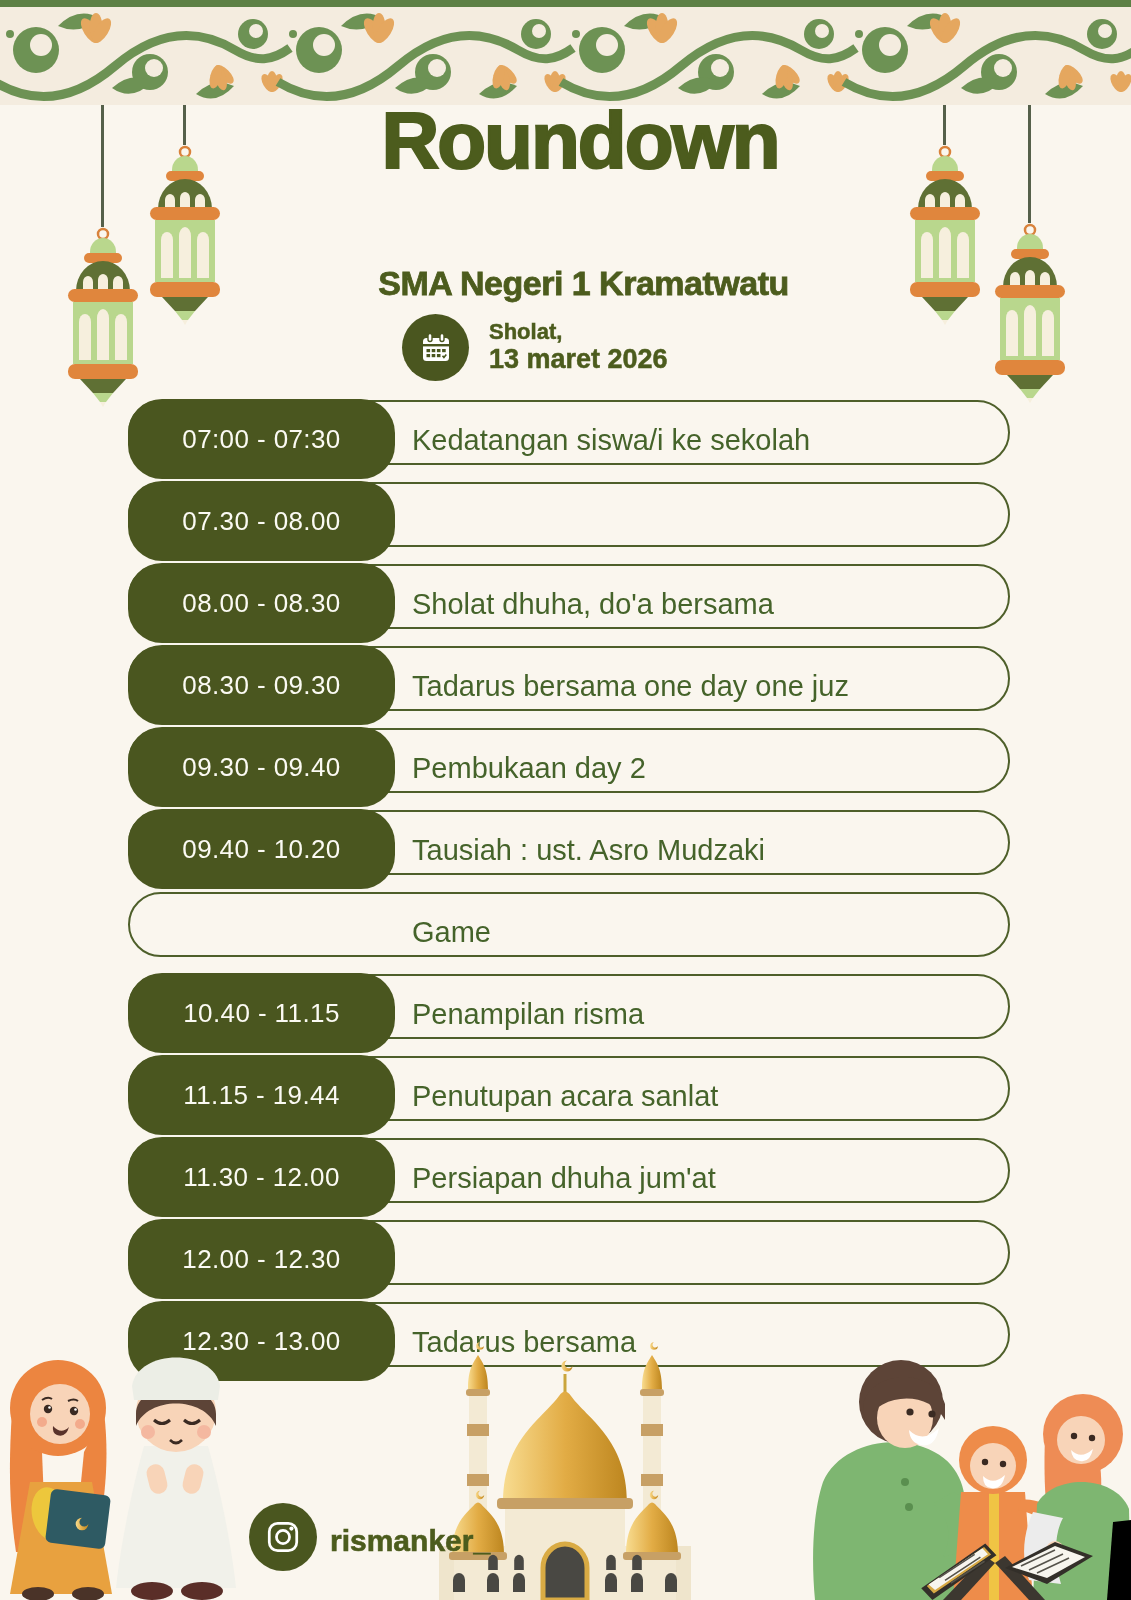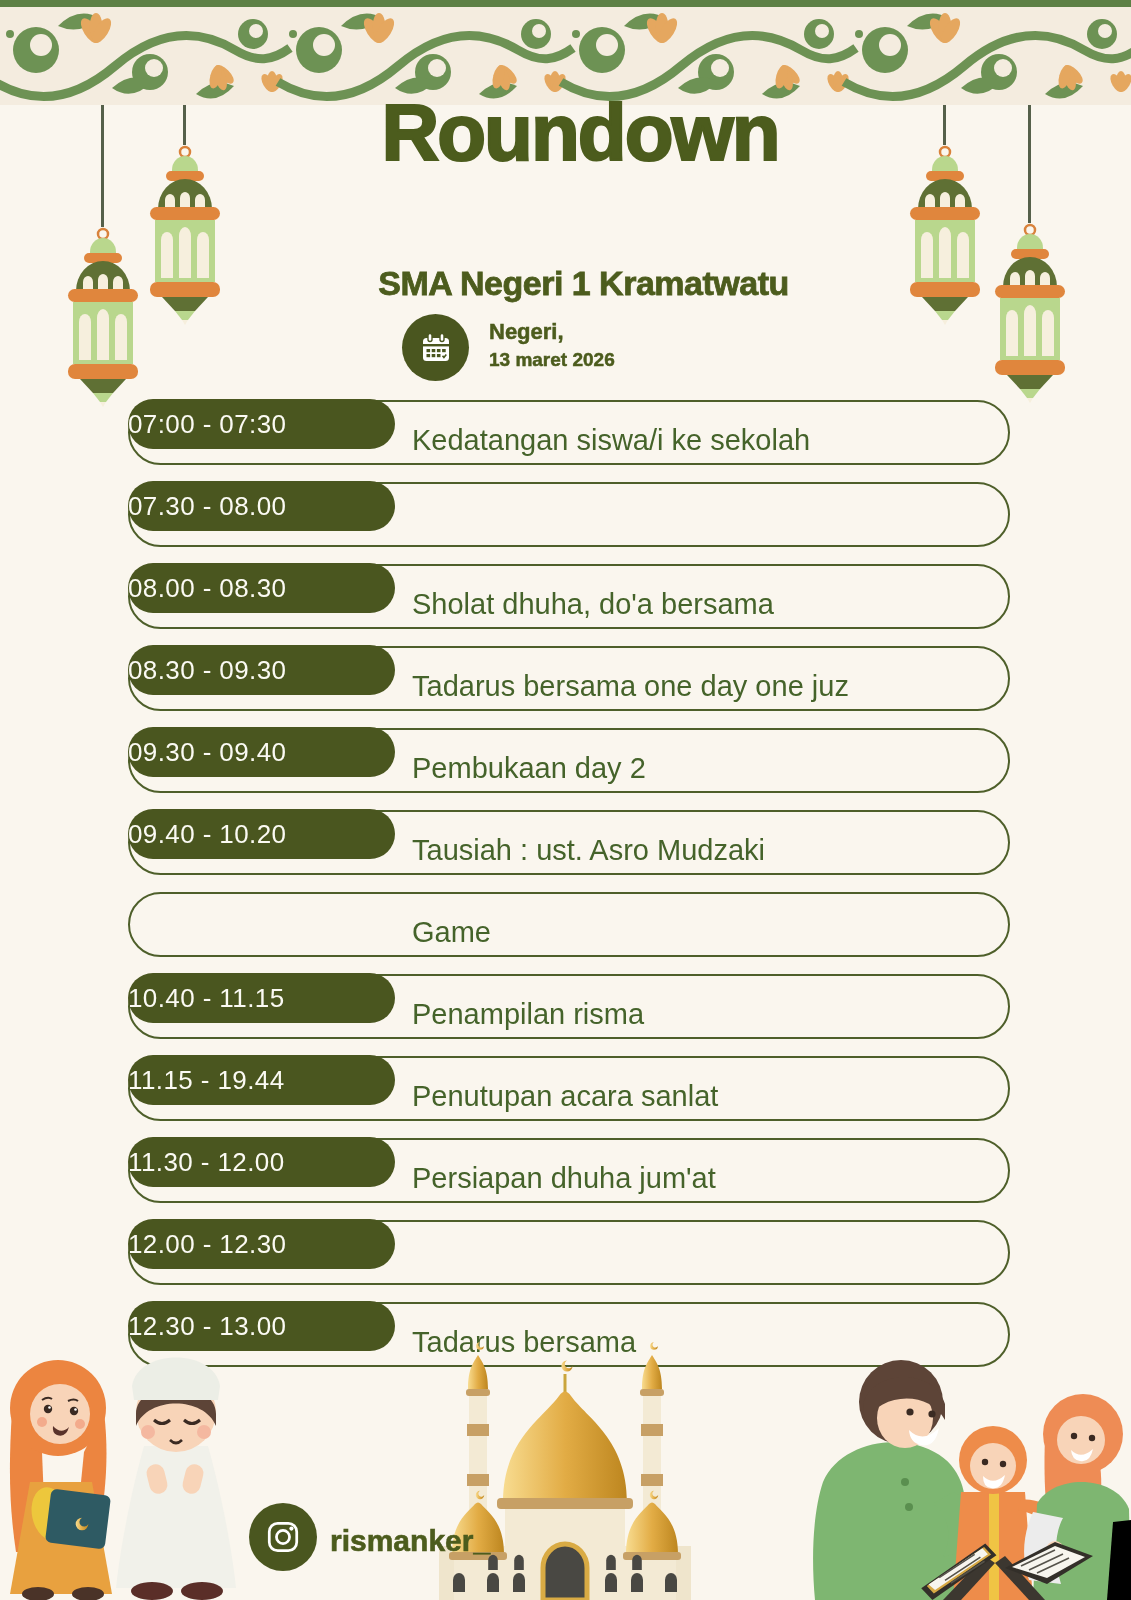--- a/index.html
+++ b/index.html
@@ -14,42 +14,42 @@
   }
   
   .band{position:absolute;left:0;top:0;width:1131px;height:105px;}
   .og{fill:var(--band-green)} .oo{fill:var(--band-orange)} .obg{fill:var(--band-bg)}
   .ost{stroke:var(--band-green)}
   
   .string{position:absolute;width:3px;background:#55604a;}
   .lantern{position:absolute;width:100px;height:190px;}
   
   .title{
-    position:absolute;left:0;right:0;top:92px;text-align:center;color:var(--title-green);
+    position:absolute;left:0;right:0;top:100px;text-align:center;color:var(--title-green);
     font-weight:bold;font-size:80px;line-height:82px;letter-spacing:-2px;padding-left:29px;
     -webkit-text-stroke:2.2px var(--title-green);
   }
   .subtitle{
     position:absolute;left:0;right:0;top:264px;text-align:center;color:var(--title-green);
     font-weight:bold;font-size:34px;letter-spacing:-.5px;padding-left:36px;-webkit-text-stroke:.8px var(--title-green);
   }
   .cal-badge{
     position:absolute;left:402px;top:314px;width:67px;height:67px;border-radius:50%;
     background:var(--dark-green);display:flex;align-items:center;justify-content:center;
   }
   .date-text{position:absolute;left:489px;top:319px;color:var(--title-green);font-weight:bold;
     -webkit-text-stroke:.5px var(--title-green);}
   .date-text .d1{font-size:22px;line-height:25px}
-  .date-text .d2{font-size:19px;line-height:31px}
+  .date-text .d2{font-size:27px;line-height:31px}
   
   .schedule{position:absolute;left:128px;top:400px;width:882px;}
   .row{position:relative;height:65px;margin-bottom:17px;}
   .outline{position:absolute;inset:0;border:2px solid var(--outline-green);border-radius:34px;}
-  .pill{position:absolute;left:0;top:-1px;width:267px;height:50px;background:var(--dark-green);
-    border-radius:34px;display:flex;align-items:center;justify-content:flex-start;}
+  .pill{position:absolute;left:0;top:-1px;width:267px;height:80px;background:var(--dark-green);
+    border-radius:34px;display:flex;align-items:center;justify-content:center;}
   .time{color:var(--pill-text);font-size:26px;letter-spacing:.4px;}
   .act{position:absolute;left:284px;top:8px;height:100%;display:flex;align-items:center;
     font-size:29px;color:var(--text-green);white-space:nowrap;}
   
   .deco{position:absolute;}
   .ig-badge{position:absolute;left:249px;top:1503px;width:68px;height:68px;border-radius:50%;
     background:var(--dark-green);display:flex;align-items:center;justify-content:center;}
   .handle{position:absolute;left:330px;top:1524px;font-size:30px;font-weight:bold;
     color:var(--title-green);-webkit-text-stroke:.6px var(--title-green);}
 </style>
@@ -150,21 +150,21 @@
         <rect x="20.9" y="21" width="3.6" height="3.2"></rect>
           <rect x="26.1" y="21" width="3.6" height="3.2"></rect>
         <rect x="10.5" y="26" width="3.6" height="3.2"></rect>
           <rect x="15.7" y="26" width="3.6" height="3.2"></rect>
         <rect x="20.9" y="26" width="3.6" height="3.2"></rect>
       </g>
       <path d="M26.5,27.8 l1.4,1.6 l2.4,-3" stroke="#4a561f" stroke-width="1.6" fill="none"></path>
     </svg>
   </div>
   <div class="date-text">
-    <div class="d1">Negeri,</div>
+    <div class="d1">Sholat,</div>
     <div class="d2">13 maret 2026</div>
   </div>
 
   <div class="schedule">
     <div class="row">
       <div class="outline"></div>
       <div class="pill">
           <span class="time">07:00 - 07:30</span>
         </div>
       <div class="act">Kedatangan siswa/i ke sekolah</div>

